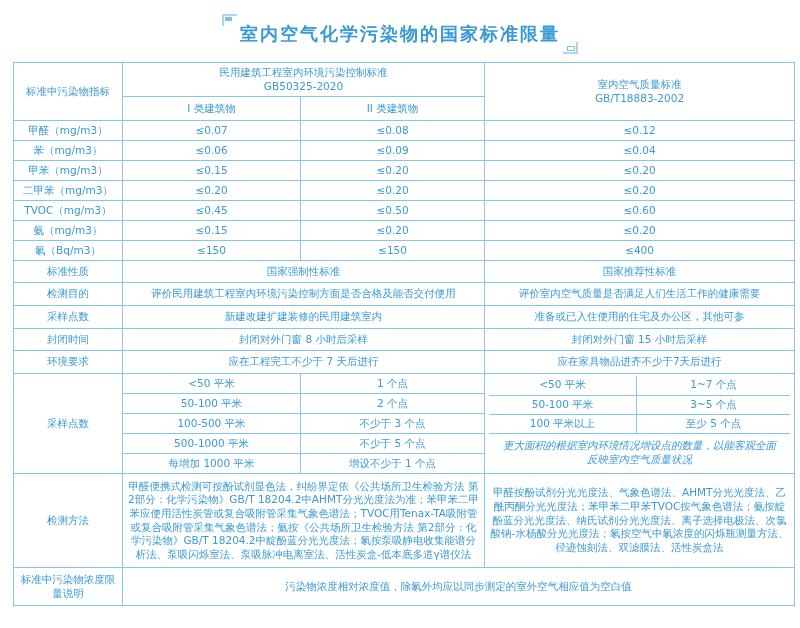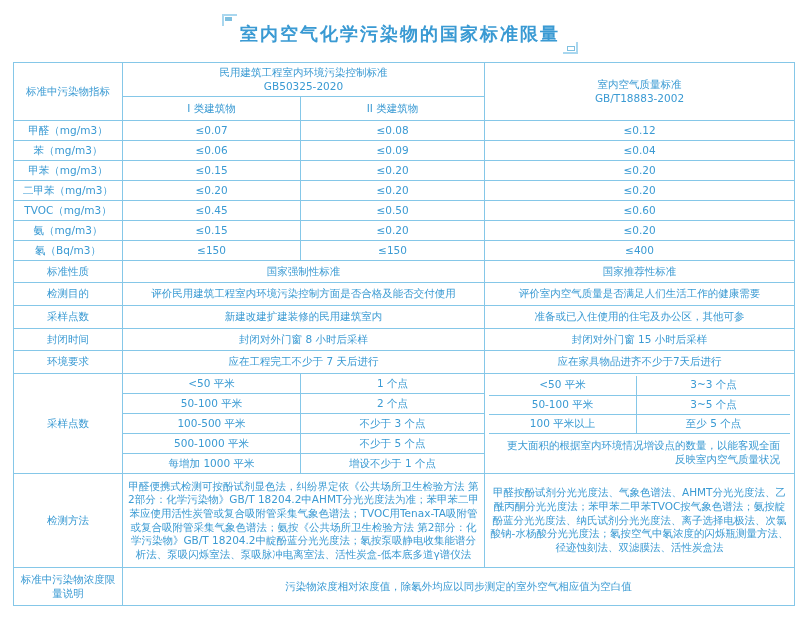--- a/index.html
+++ b/index.html
@@ -34,21 +34,21 @@
   .hdr{line-height:1.45;}
   .methods-cell{
     text-align:justify;vertical-align:top;padding:6px 10px;line-height:1.32;
   }
   
   td.nested{padding:0;vertical-align:top;}
   table.sub{width:100%;height:95px;border-collapse:collapse;table-layout:fixed;}
   table.sub td{border:none;color:#3a9ad3;font-size:10.5px;text-align:center;vertical-align:middle;padding:1px 4px;}
   table.sub tr.line td{border-bottom:1px solid #85c7e8;}
   table.sub td.div{border-right:1px solid #85c7e8;}
-  table.sub td.note{text-align:right;padding:2px 10px;line-height:1.35;word-break:break-all;}
+  table.sub td.note{text-align:center;padding:2px 10px;line-height:1.35;word-break:break-all;font-style:italic;}
   
   .rh34{height:34px}.rh24{height:24px}.rh20{height:20px}.rh22{height:22px}
   .rh31{height:23px}.rh21{height:22px}.rh23{height:23px}.rh19{height:19px}
   .rh94{height:94px}.rh38{height:38px}
 </style>
 </head>
 <body>
 
 <div class="title-wrap">
   <span class="title-inner">
@@ -158,21 +158,21 @@
     <td>1 个点</td>
     <td rowspan="5" class="nested">
       <table class="sub">
         <colgroup>
               <col style="width:49%">
               <col style="width:51%">
             </colgroup>
         <tbody>
               <tr class="line rh19">
           <td class="div">&lt;50 平米</td>
-          <td>3~3 个点</td>
+          <td>1~7 个点</td>
         </tr>
         <tr class="line rh19">
           <td class="div">50-100 平米</td>
           <td>3~5 个点</td>
         </tr>
         <tr class="line rh19">
           <td class="div">100 平米以上</td>
           <td>至少 5 个点</td>
         </tr>
         <tr>

